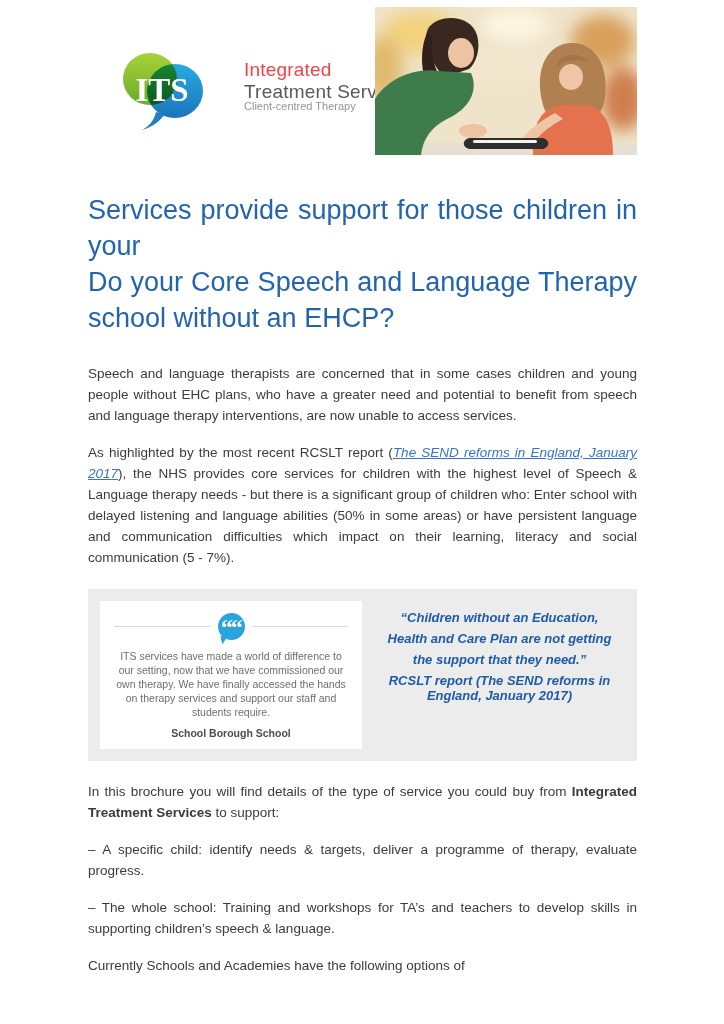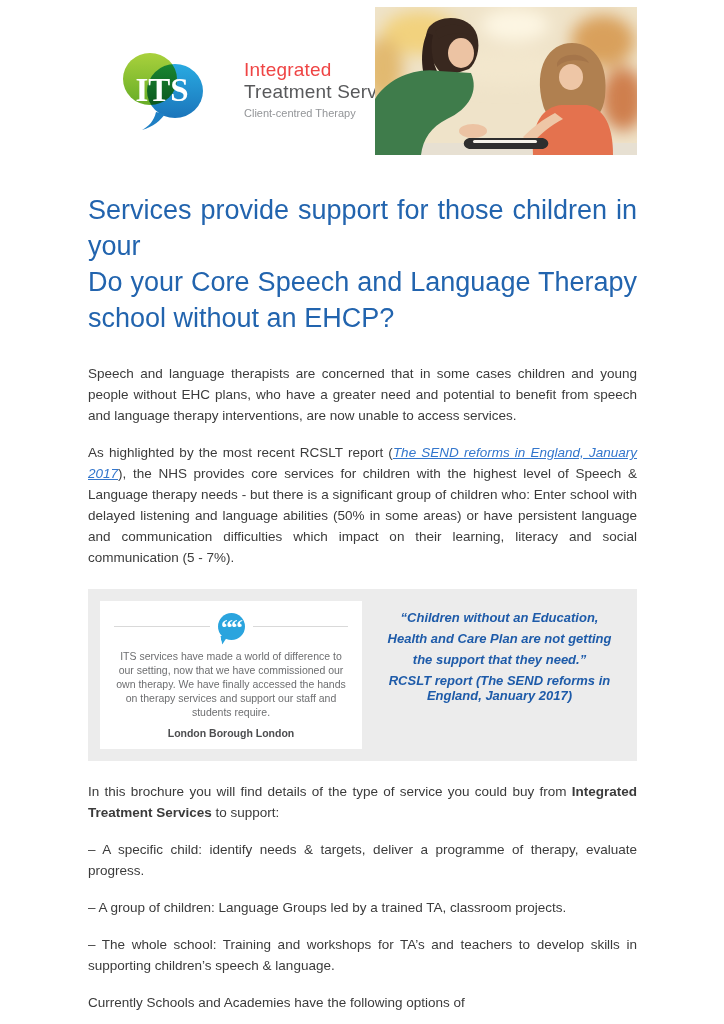--- a/index.html
+++ b/index.html
@@ -8,21 +8,21 @@
     width:724px; height:1024px; position:relative; background:#fff;
     font-family:"Liberation Sans", sans-serif; color:#3b3b3b; overflow:hidden;
   }
   
   .header { position:relative; height:162px; }
   .logo-wrap { position:absolute; left:120px; top:46px; display:flex; align-items:flex-start;gap:32px; }
   .logo-mark { width:84px; height:84px; flex:0 0 auto; }
   .logo-text { padding-top:14px; margin-left:8px; line-height:1; }
   .logo-name1 { color:#ef4444; font-size:19px; letter-spacing:.2px; }
   .logo-name2 { color:#58595b; font-size:19px; margin-top:3px; letter-spacing:.2px; }
-  .logo-tagline { color:#939598; font-size:11px; margin-top:7px; }
+  .logo-tagline { color:#939598; font-size:11px; margin-top:0; }
   .photo { position:absolute; top:7px; right:87px; width:262px; height:148px; }
 
   
   .content { padding:0 87px 0 88px; }
   .heading { margin-top:30px; color:#2264ae; font-size:27px; line-height:36px; font-weight:400; }
   .h-line { text-align:justify; text-align-last:justify; }
   .h-line.last { text-align:left; text-align-last:auto; }
 
   
   .body-p { font-size:13.5px; line-height:21px; text-align:justify; margin:16px 0 0 0; }
@@ -130,32 +130,31 @@
     <div class="quote-band">
       <div class="t-card">
         <div class="icon-row">
           <div class="rule"></div>
           <div class="qicon">
               <div class="qglyph">““</div>
             </div>
           <div class="rule"></div>
         </div>
         <div class="t-text">ITS services have made a world of difference to our setting, now that we have commissioned our own therapy. We have finally accessed the hands on therapy services and support our staff and students require.</div>
-        <div class="t-attr">London Borough London</div>
+        <div class="t-attr">School Borough School</div>
       </div>
       <div class="pull-quote">
         <div class="pq-text">“Children without an Education, Health and Care Plan are not getting the support that they need.”</div>
         <div class="pq-source">RCSLT report (The SEND reforms in England, January 2017)</div>
       </div>
     </div>
 
     <p class="body-p" style="margin-top:20px"><span>In this brochure you will find details of the type of service you could buy from </span><span class="bold">Integrated Treatment Services</span><span> to support:</span></p>
 
     <p class="body-p">– A specific child: identify needs &amp; targets, deliver a programme of therapy, evaluate progress.</p>
 
-    <p class="body-p">– A group of children: Language Groups led by a trained TA, classroom projects.</p>
 
     <p class="body-p">– The whole school: Training and workshops for TA’s and teachers to develop skills in supporting children’s speech &amp; language.</p>
 
     <p class="body-p">Currently Schools and Academies have the following options of</p>
 
   </div>
 </div>
 
 </body></html>

